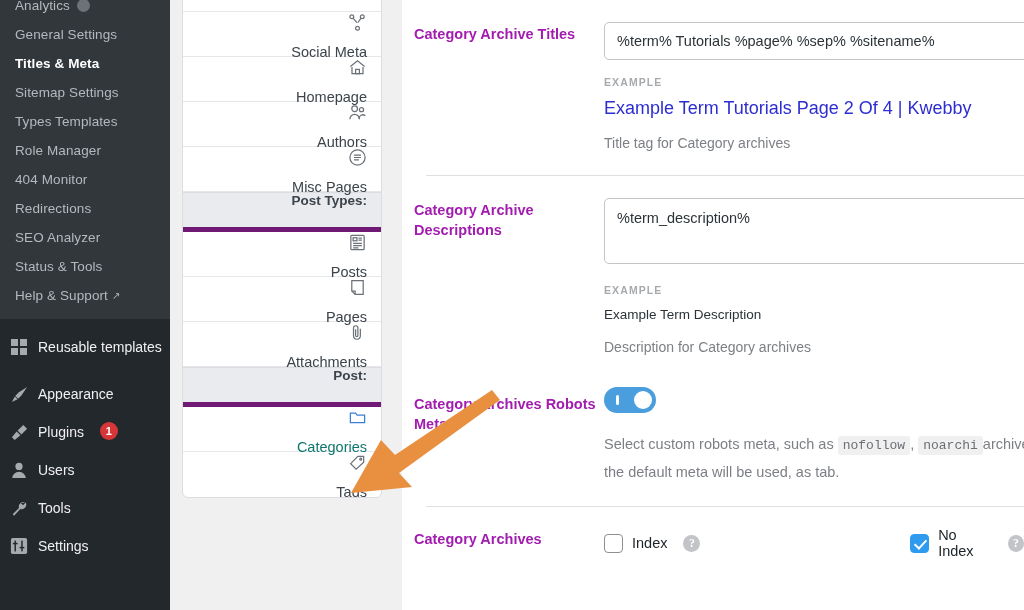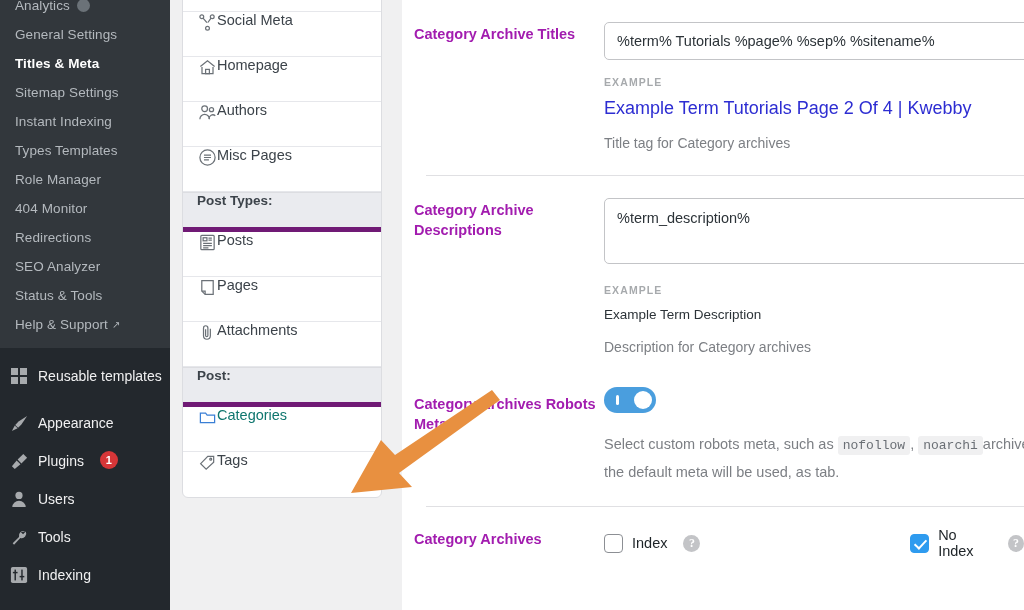--- a/index.html
+++ b/index.html
@@ -57,24 +57,24 @@
   .nav-panel {
     width: 232px; flex: 0 0 232px; height: 610px;
     background: #f0f0f1; position: relative;
     padding: 0 20px 0 12px;
   }
   .nav-card {
     background: #fff; border: 1px solid #dcdde1; border-radius: 6px;
     margin-top: -34px; overflow: hidden;
   }
   .nav-row {
-    display: flex; align-items: flex-start; gap: 0;
+    display: flex; align-items: flex-end; gap: 12px;
     height: 45px; padding: 0 14px;
     border-bottom: 1px solid #e6e7eb;
-    font-size: 14.5px; color: #3c434a;
+    font-size: 14.5px; color: #3c434a; flex-direction: column;
   }
   .nav-row:last-child { border-bottom: none; }
   .nav-row .nico { width: 20px; height: 20px; flex: 0 0 20px; display:flex; align-items:center; justify-content:center; color:#6b7177; }
   .nav-row.section {
     background: #eaebef; font-weight: bold; color: #3c434a;
     font-size: 13.5px; height: 40px; padding-left: 14px;
     border-bottom: 5px solid #701a75; border-top: 1px solid #dcdde1;
   }
   .nav-row.active { color: #3a7fd5; }
   .nav-row.active .nico { color: #3a7fd5; }
@@ -170,21 +170,20 @@
 
   <div class="wp-sidebar">
 
     <div class="wp-submenu-block" id="submenuHost" style="margin-top: -9px;">
       <a class="wp-sub-item analytics">
         <span>Analytics</span><span class="an-dot"></span>
       </a>
       <a class="wp-sub-item">General Settings</a>
       <a class="wp-sub-item current">Titles &amp; Meta</a>
       <a class="wp-sub-item">Sitemap Settings</a>
-      <a class="wp-sub-item">Instant Indexing</a>
       <a class="wp-sub-item">Types Templates</a>
       <a class="wp-sub-item">Role Manager</a>
       <a class="wp-sub-item">404 Monitor</a>
       <a class="wp-sub-item">Redirections</a>
       <a class="wp-sub-item">SEO Analyzer</a>
       <a class="wp-sub-item">Status &amp; Tools</a>
       <a class="wp-sub-item">
         <span>Help &amp; Support</span><span class="ext">↗</span>
       </a>
     </div>
@@ -248,21 +247,21 @@
     <a class="wp-top-item">
       <span class="ico">
         <svg width="18" height="18" viewBox="0 0 20 20">
             <rect x="1" y="1" width="18" height="18" rx="2" fill="currentColor"></rect>
             <rect x="5" y="4" width="1.6" height="12" fill="#23282d"></rect>
             <rect x="3.2" y="6.5" width="5.2" height="1.6" fill="#23282d"></rect>
             <rect x="12.5" y="4" width="1.6" height="12" fill="#23282d"></rect>
             <rect x="10.7" y="11" width="5.2" height="1.6" fill="#23282d"></rect>
           </svg>
       </span>
-      <span class="lbl">Indexing</span>
+      <span class="lbl">Settings</span>
     </a>
   </div>
 
   <div class="nav-panel">
     <div class="nav-card">
 
       <div class="nav-row">
         
         
       </div>

